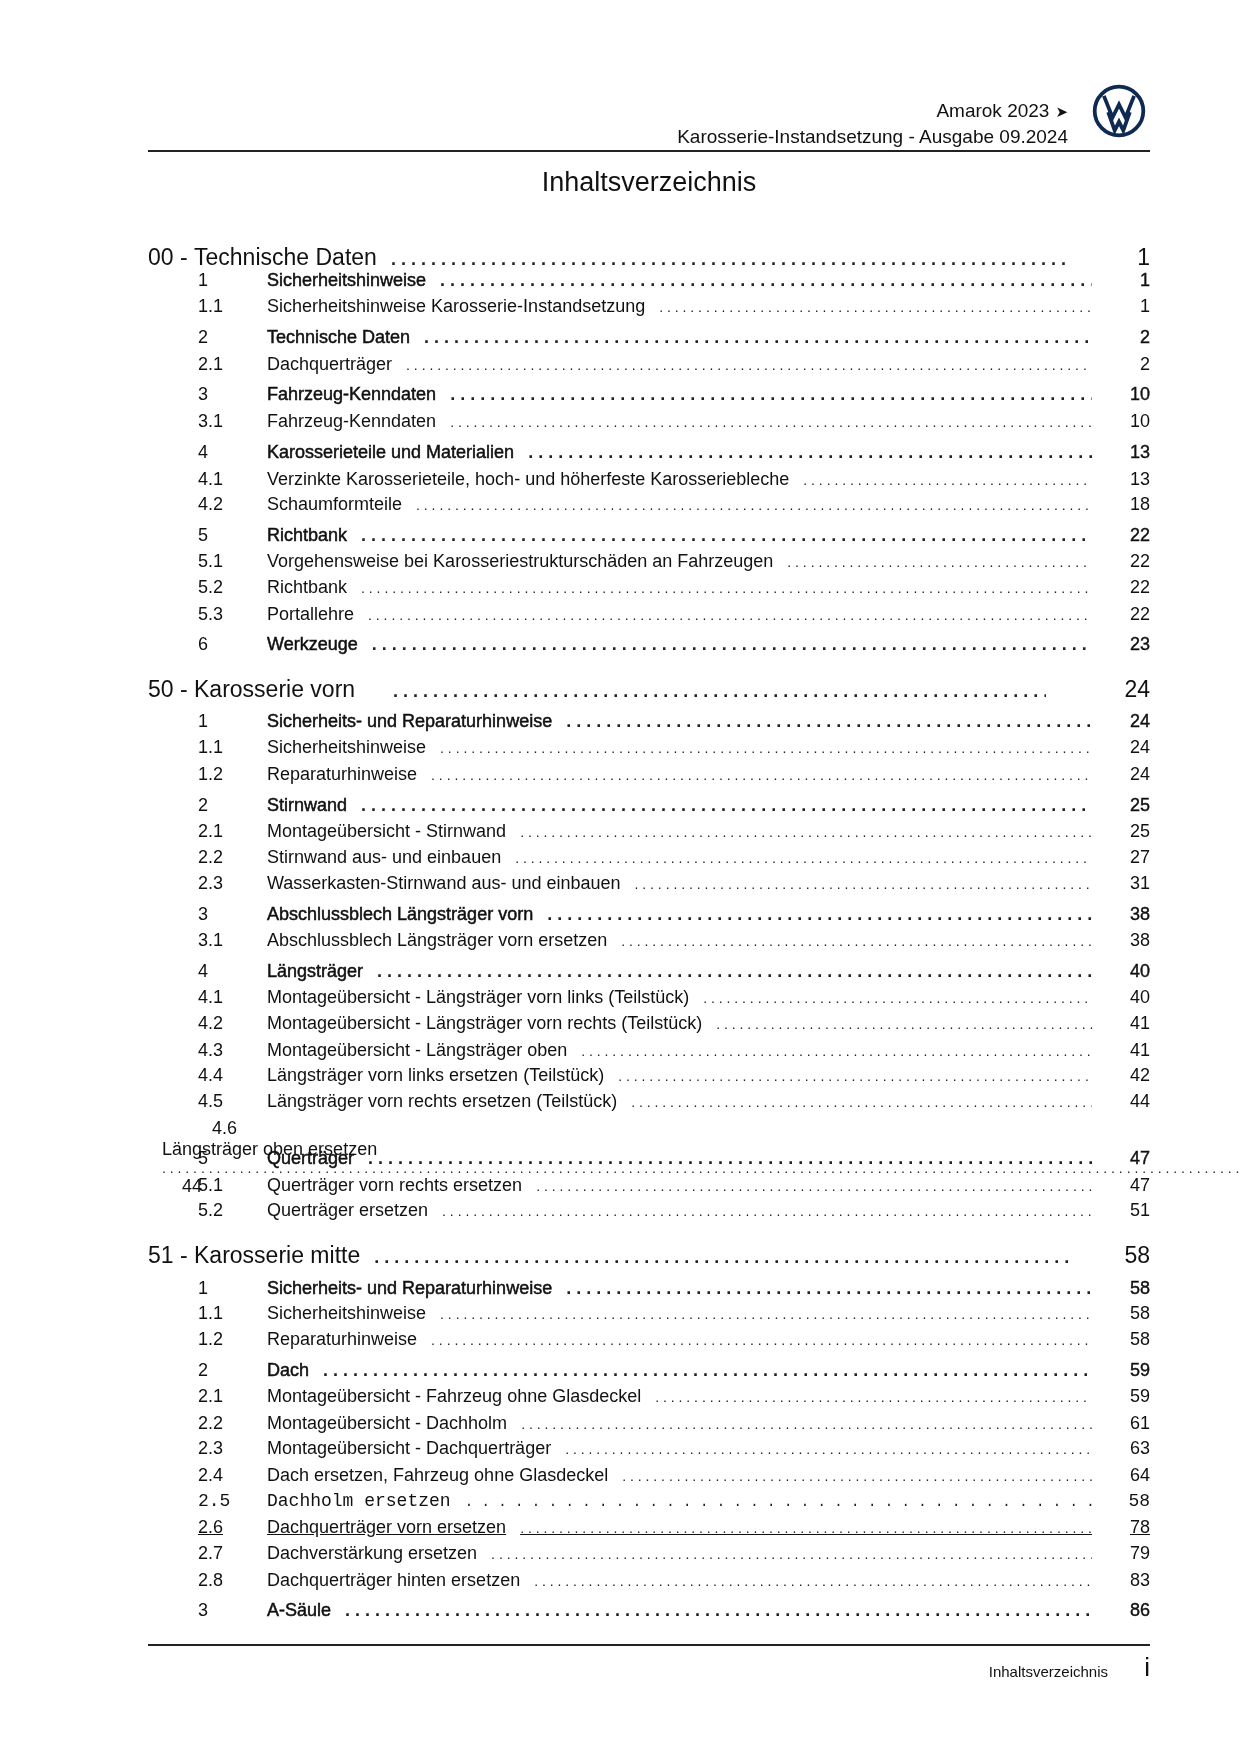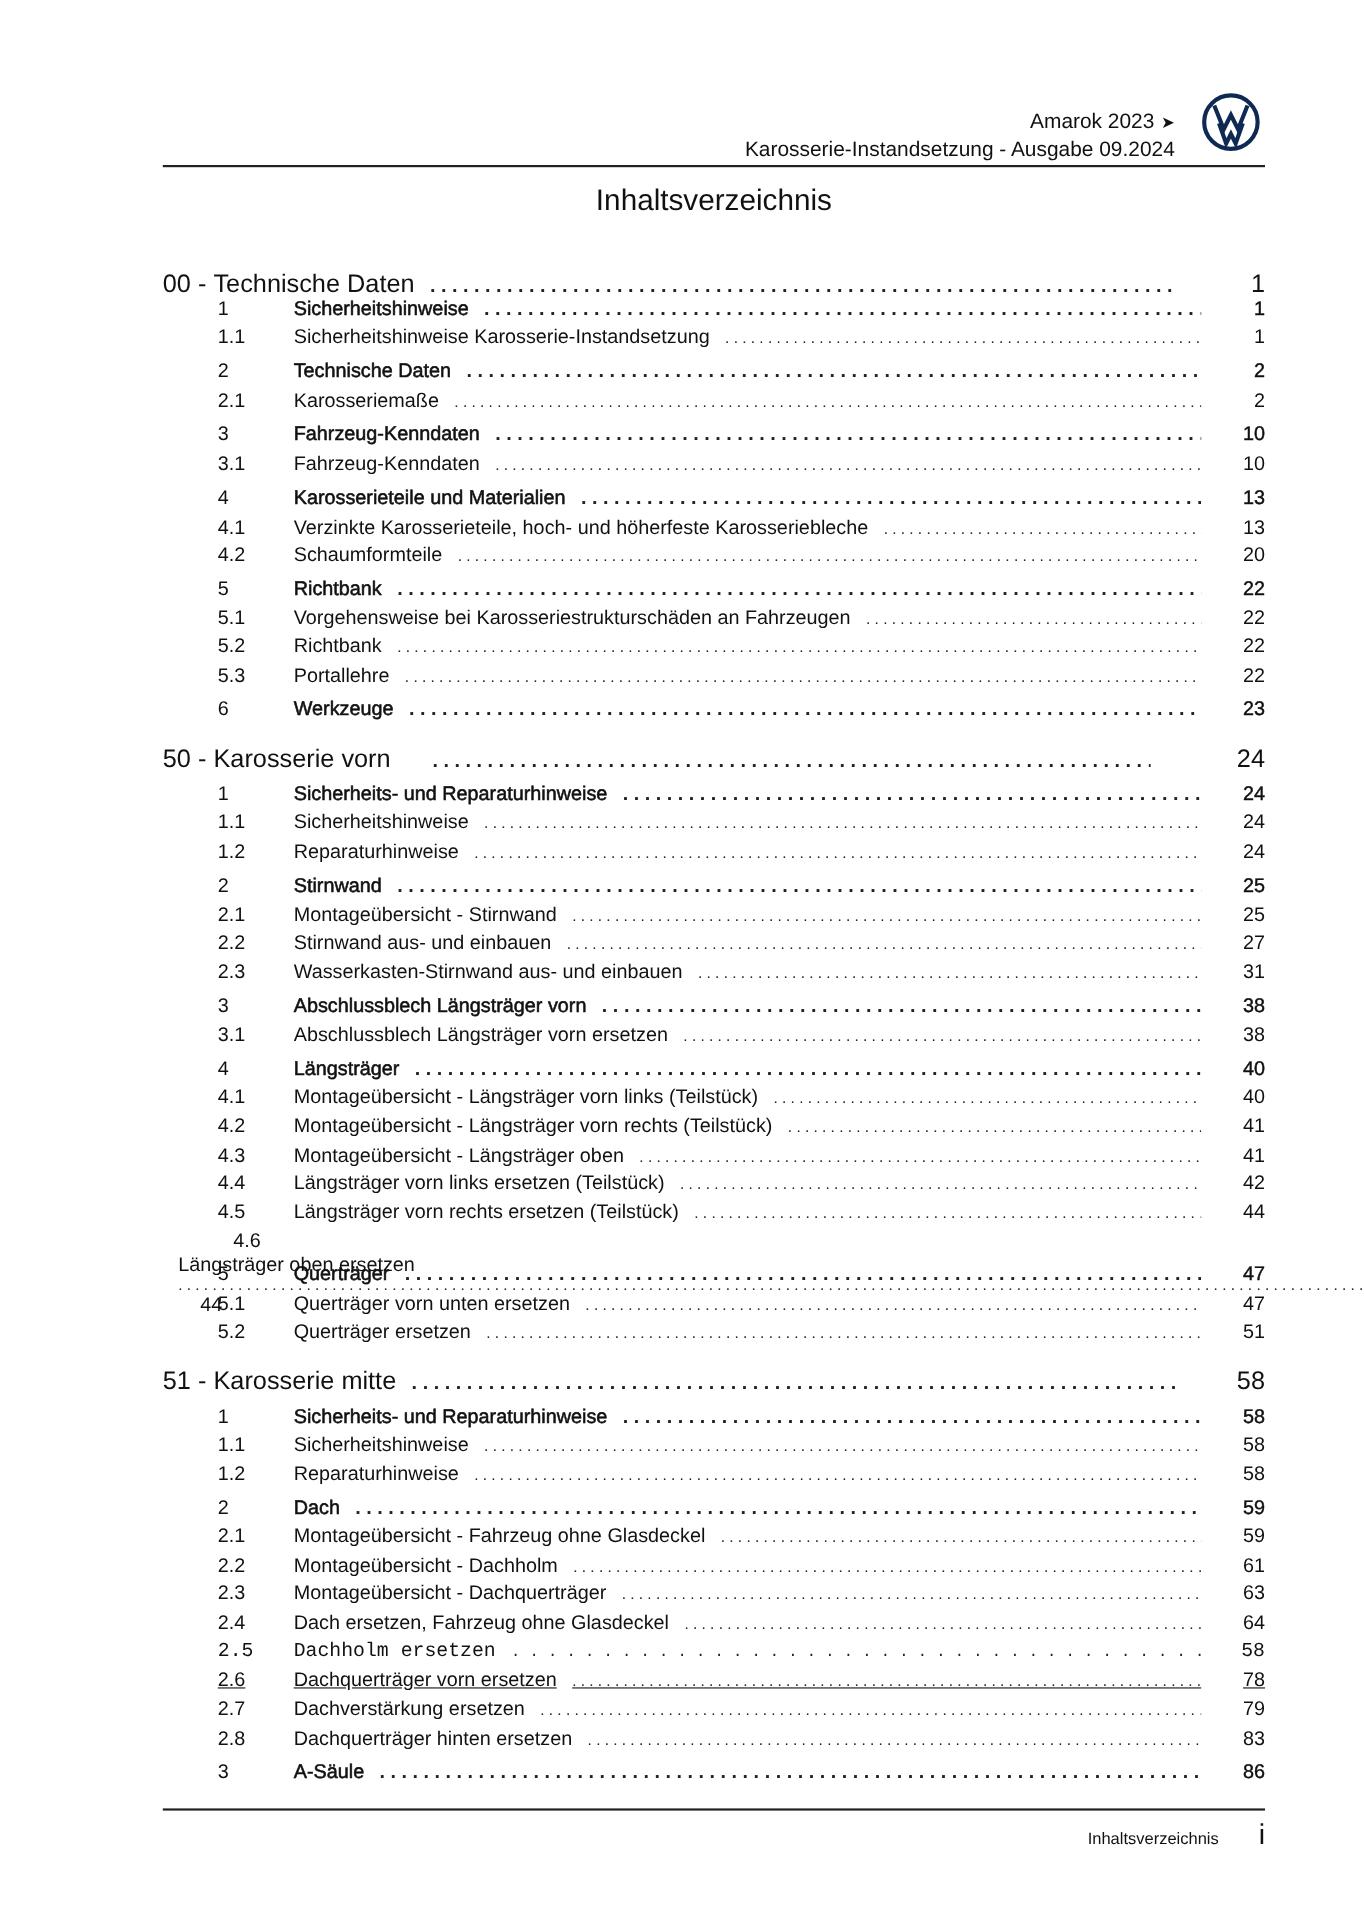--- a/index.html
+++ b/index.html
@@ -69,21 +69,21 @@
       <span class="pg">1</span>
     </div>
     <div class="toc-row section" style="top: 327px;">
       <span class="num">2</span>
       <span class="lbl">Technische Daten</span>
       <span class="dots"></span>
       <span class="pg">2</span>
     </div>
     <div class="toc-row sub" style="top: 354px;">
       <span class="num">2.1</span>
-      <span class="lbl">Karosseriemaße</span>
+      <span class="lbl">Dachquerträger</span>
       <span class="dots"></span>
       <span class="pg">2</span>
     </div>
     <div class="toc-row section" style="top: 384px;">
       <span class="num">3</span>
       <span class="lbl">Fahrzeug-Kenndaten</span>
       <span class="dots"></span>
       <span class="pg">10</span>
     </div>
     <div class="toc-row sub" style="top: 411px;">
@@ -101,21 +101,21 @@
     <div class="toc-row sub" style="top: 469px;">
       <span class="num">4.1</span>
       <span class="lbl">Verzinkte Karosserieteile, hoch- und höherfeste Karosseriebleche</span>
       <span class="dots"></span>
       <span class="pg">13</span>
     </div>
     <div class="toc-row sub" style="top: 494px;">
       <span class="num">4.2</span>
       <span class="lbl">Schaumformteile</span>
       <span class="dots"></span>
-      <span class="pg">20</span>
+      <span class="pg">18</span>
     </div>
     <div class="toc-row section" style="top: 525px;">
       <span class="num">5</span>
       <span class="lbl">Richtbank</span>
       <span class="dots"></span>
       <span class="pg">22</span>
     </div>
     <div class="toc-row sub" style="top: 551px;">
       <span class="num">5.1</span>
       <span class="lbl">Vorgehensweise bei Karosseriestrukturschäden an Fahrzeugen</span>
@@ -242,21 +242,21 @@
       <span class="pg">44</span>
     </div>
     <div class="toc-row section" style="top: 1148px;">
       <span class="num">5</span>
       <span class="lbl">Querträger</span>
       <span class="dots"></span>
       <span class="pg">47</span>
     </div>
     <div class="toc-row sub" style="top: 1175px;">
       <span class="num">5.1</span>
-      <span class="lbl">Querträger vorn unten ersetzen</span>
+      <span class="lbl">Querträger vorn rechts ersetzen</span>
       <span class="dots"></span>
       <span class="pg">47</span>
     </div>
     <div class="toc-row sub" style="top: 1200px;">
       <span class="num">5.2</span>
       <span class="lbl">Querträger ersetzen</span>
       <span class="dots"></span>
       <span class="pg">51</span>
     </div>
     <div class="toc-row chapter" style="top: 1242px;">

